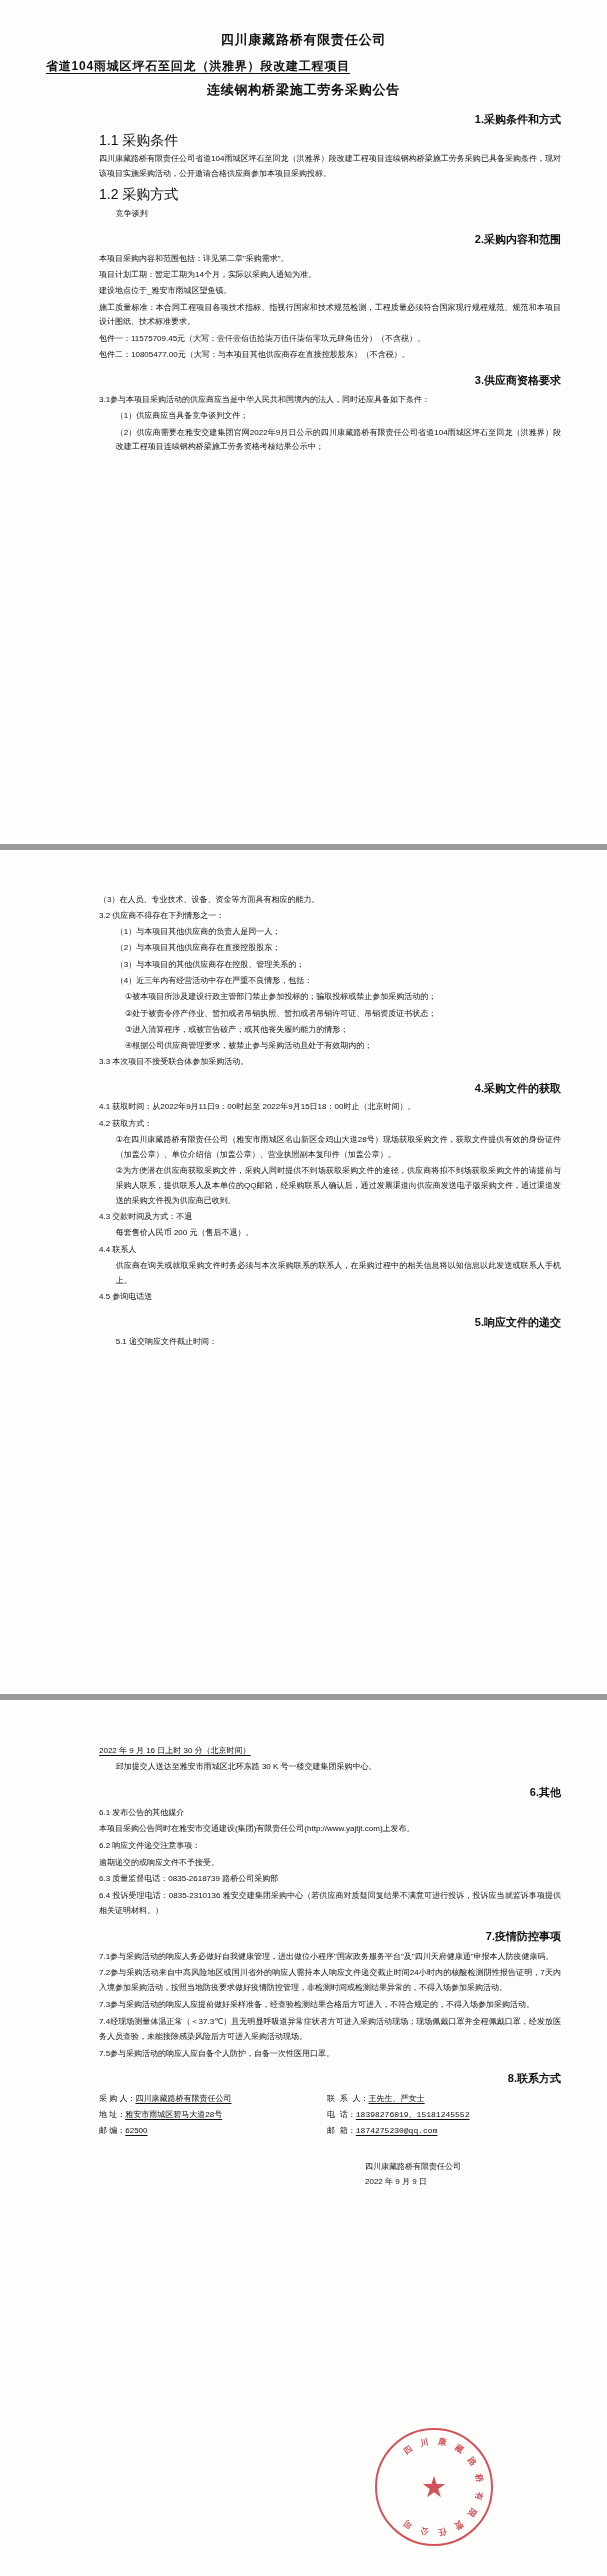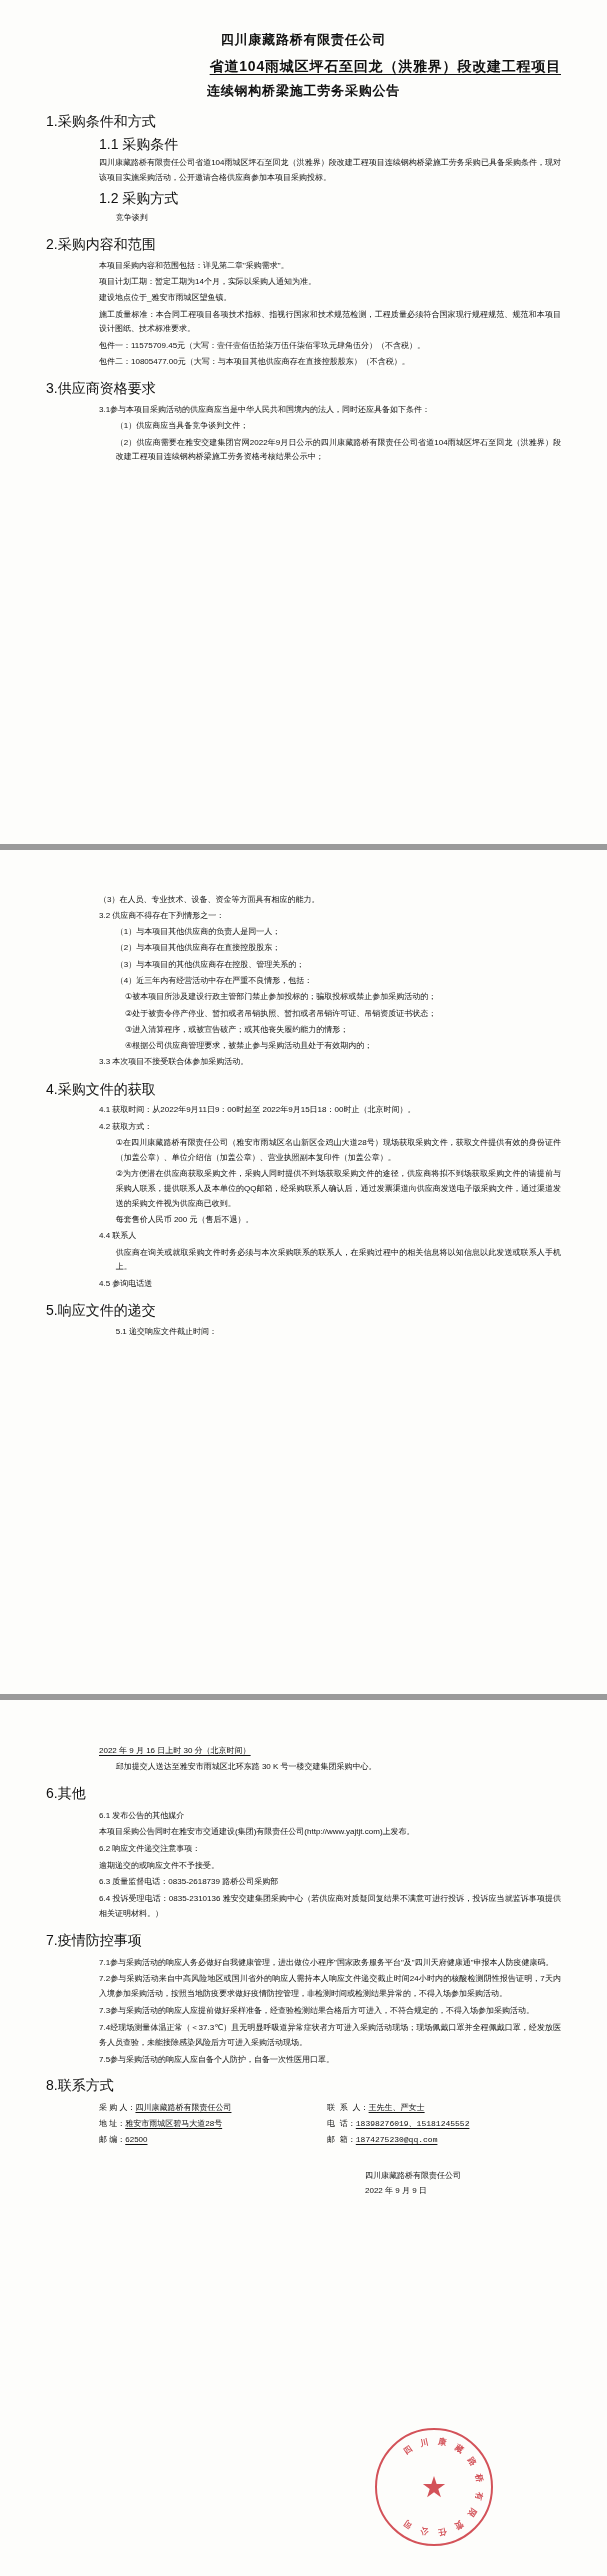--- a/index.html
+++ b/index.html
@@ -3,23 +3,23 @@
 <meta charset="utf-8">
 <style>
   html,body{margin:0;padding:0;background:#9a9a9a;}
   body{font-family:"Liberation Sans","DejaVu Sans",sans-serif;}
   .doc{width:607px;margin:0 auto;background:#9a9a9a;}
   .page{background:#fdfdfb;width:607px;box-sizing:border-box;padding:20px 46px 23px 46px;margin-bottom:6px;position:relative;}
   .page1{height:844px;}
   .page2{height:844px;}
   .page3{height:876px;}
   .title-org{text-align:center;font-size:13px;font-weight:bold;letter-spacing:0.8px;margin-top:10.6px;margin-bottom:9px;color:#111;}
-  .title-main{text-align:right;font-size:14px;font-weight:bold;letter-spacing:0.8px;color:#111;margin:7.6px 0 4.6px 0;text-decoration:underline;text-underline-offset:3px;}
+  .title-main{text-align:left;font-size:12px;font-weight:bold;letter-spacing:0.8px;color:#111;margin:7.6px 0 4.6px 0;text-decoration:underline;text-underline-offset:3px;}
   .title-sub{text-align:center;font-size:13px;font-weight:bold;letter-spacing:0.8px;color:#111;margin:6px 0 13.7px 0;}
-  h2.sec{font-size:14px;font-weight:normal;margin:10.6px 0 4.6px 0;color:#111;}
+  h2.sec{font-size:11px;font-weight:bold;margin:10.6px 0 4.6px 0;color:#111;text-align:right;}
   .lvl2{font-size:14px;color:#111;margin:4.6px 0 2.3px 0;font-weight:normal;}
   p.body{font-size:8px;line-height:1.85;color:#111;margin:1.5px 0 1.5px 0;text-align:justify;text-indent:0;}
   p.ind{padding-left:16.7px;}
   p.ind2{padding-left:26px;}
   .u{text-decoration:underline;text-underline-offset:1.5px;}
   .sec-indent{padding-left:53px;}
   .footer-sign{margin-top:20px;padding-left:319px;font-size:8px;line-height:1.9;color:#111;}
   .seal{position:absolute;right:114px;bottom:30px;width:114px;height:114px;border:2.3px solid #c8232c;border-radius:50%;opacity:.78;
         display:flex;align-items:center;justify-content:center;}
   .seal .star{color:#c8232c;font-size:29px;line-height:1;}
@@ -96,20 +96,21 @@
     </div>
 
     <h2 class="sec">
       <span>4.</span><span>采购文件的获取</span>
     </h2>
     <div class="sec-indent">
       <p class="body">4.1 获取时间：从2022年9月11日9：00时起至 2022年9月15日18：00时止（北京时间）。</p>
       <p class="body">4.2 获取方式：</p>
       <p class="body ind">①在四川康藏路桥有限责任公司（雅安市雨城区名山新区金鸡山大道28号）现场获取采购文件，获取文件提供有效的身份证件（加盖公章）、单位介绍信（加盖公章）、营业执照副本复印件（加盖公章）。</p>
       <p class="body ind">②为方便潜在供应商获取采购文件，采购人同时提供不到场获取采购文件的途径，供应商将拟不到场获取采购文件的请提前与采购人联系，提供联系人及本单位的QQ邮箱，经采购联系人确认后，通过发票渠道向供应商发送电子版采购文件，通过渠道发送的采购文件视为供应商已收到。</p>
+      <p class="body">4.3 交款时间及方式：不退</p>
       <p class="body ind">每套售价人民币 200 元（售后不退）。</p>
       <p class="body">4.4 联系人</p>
       <p class="body ind">供应商在询关或就取采购文件时务必须与本次采购联系的联系人，在采购过程中的相关信息将以知信息以此发送或联系人手机上。</p>
       <p class="body">4.5 参询电话送</p>
     </div>
 
     <h2 class="sec">
       <span>5.</span><span>响应文件的递交</span>
     </h2>
     <div class="sec-indent">

